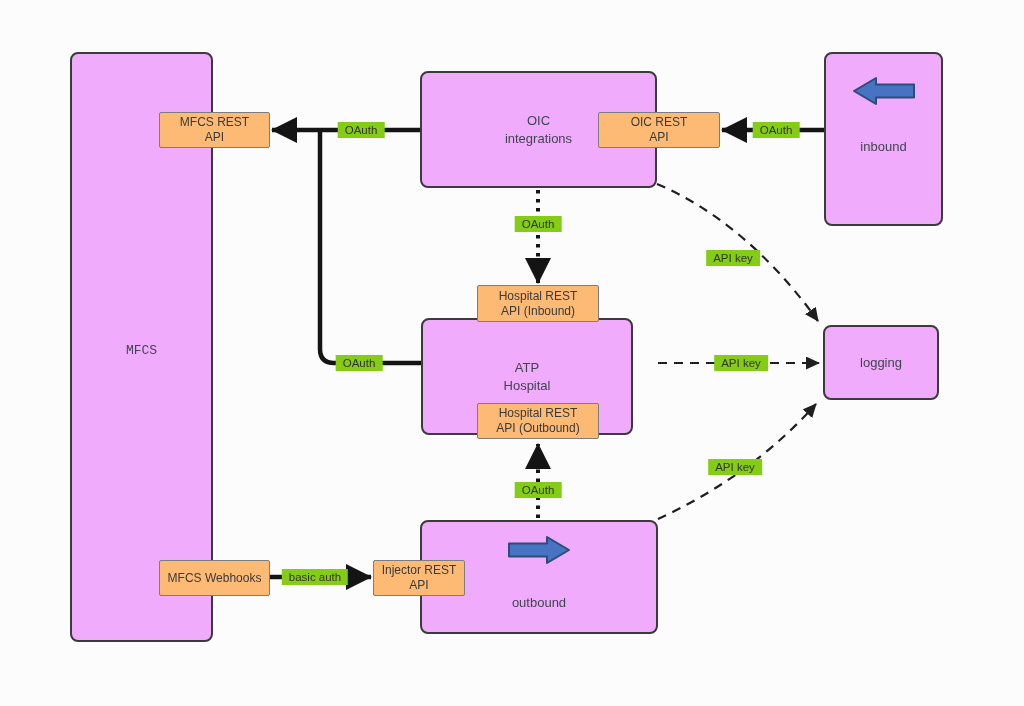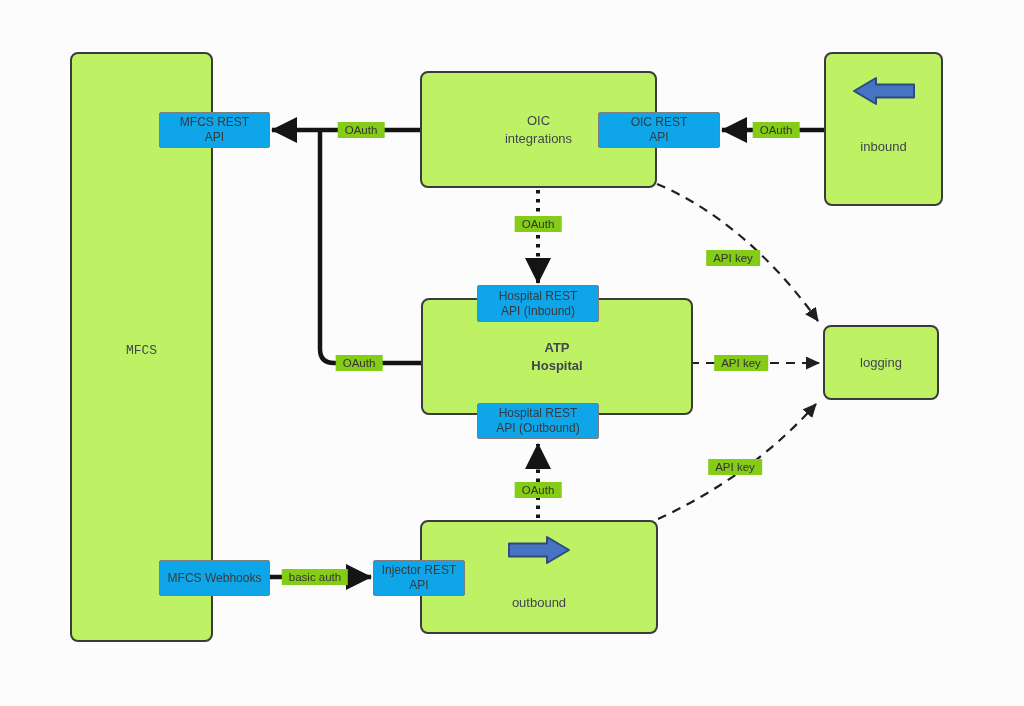--- a/index.html
+++ b/index.html
@@ -5,27 +5,27 @@
   html,body{margin:0;padding:0;background:#ffffff;}
   #stage{
     position:relative;width:1024px;height:706px;overflow:hidden;
     background:#fcfcfc;
     font-family:"Liberation Sans", sans-serif;
     color:#3a3a3a;
   }
   #wires{position:absolute;left:0;top:0;width:1024px;height:706px;}
   .node{
     position:absolute;box-sizing:border-box;
-    background:#bef264;border:2px solid #3b3b3b;border-radius:8px;
+    background:#f0abfc;border:2px solid #3b3b3b;border-radius:8px;
     display:flex;flex-direction:column;align-items:center;justify-content:center;
     font-size:13px;line-height:1.35;color:#40454f;text-align:center;
   }
   .subnode{
     position:absolute;box-sizing:border-box;
-    background:#0ea5e9;border:1.5px solid #7d7d7d;border-radius:2px;
+    background:#fdba74;border:1.5px solid #7d7d7d;border-radius:2px;
     display:flex;flex-direction:column;align-items:center;justify-content:center;
     font-size:12px;line-height:1.25;color:#3a3a3a;text-align:center;
     z-index:3;
   }
   .edge-label{
     position:absolute;transform:translate(-50%,-50%);
     background:#84cc16;padding:2px 7px;
     font-size:11.5px;color:#333333;white-space:nowrap;
     z-index:4;
   }
@@ -79,28 +79,28 @@
 
   <div class="node" id="node-mfcs" style="left:70px;top:52px;width:143px;height:590px;">
     <span class="node-label">MFCS</span>
   </div>
 
   <div class="node" style="left:420px;top:71px;width:237px;height:117px;">
     <span>OIC</span>
     <span>integrations</span>
   </div>
 
-  <div class="node" id="node-inbound" style="left:824px;top:52px;width:119px;height:154px;">
+  <div class="node" id="node-inbound" style="left:824px;top:52px;width:119px;height:174px;">
     <svg class="big-arrow" width="62" height="32" viewBox="0 0 62 32">
       <path d="M1,16 L23,3 L23,9.5 L61,9.5 L61,22.5 L23,22.5 L23,29 Z" fill="#4673c2" stroke="#2e4b79" stroke-width="2" stroke-linejoin="round"></path>
     </svg>
     <span class="node-label">inbound</span>
   </div>
 
-  <div class="node" style="left:421px;top:298px;width:272px;height:117px;font-weight:bold;">
+  <div class="node" style="left:421px;top:318px;width:212px;height:117px;">
     <span>ATP</span>
     <span>Hospital</span>
   </div>
 
   <div class="node" id="node-outbound" style="left:420px;top:520px;width:238px;height:114px;">
     <svg class="big-arrow" width="62" height="32" viewBox="0 0 62 32">
       <path d="M61,16 L39,3 L39,9.5 L1,9.5 L1,22.5 L39,22.5 L39,29 Z" fill="#4673c2" stroke="#2e4b79" stroke-width="2" stroke-linejoin="round"></path>
     </svg>
     <span class="node-label">outbound</span>
   </div>

